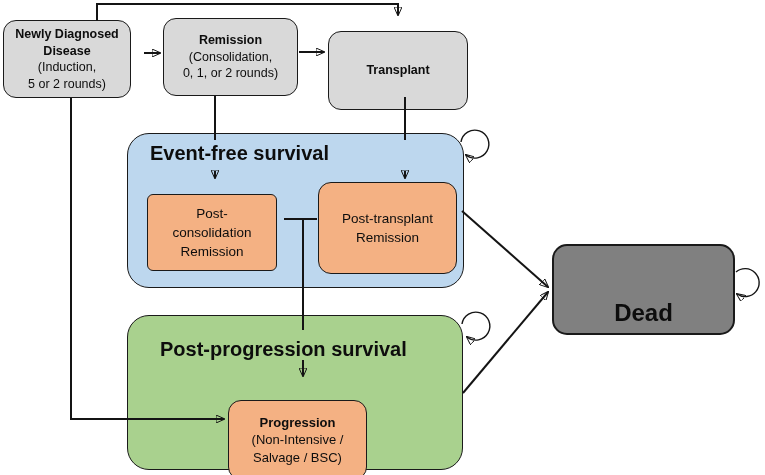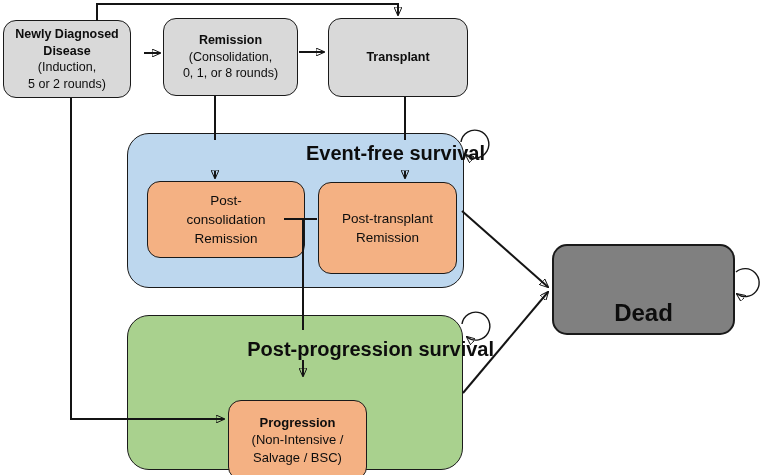--- a/index.html
+++ b/index.html
@@ -24,21 +24,21 @@
   }
   .gray-box{background:var(--box-gray,#d9d9d9);border-radius:13px;}
   .orange-box{background:var(--box-orange,#f4b183);border-radius:13px;}
   .container-blue{background:var(--container-blue,#bdd7ee);border-radius:22px;justify-content:flex-start;}
   .container-green{background:var(--container-green,#a9d18e);border-radius:22px;justify-content:flex-start;}
   .dead-box{background:var(--dead-gray,#808080);border-radius:15px;}
   .txt{white-space:pre-line;}
   .small{font-size:12.5px;line-height:1.32;}
   .mid{font-size:13.5px;line-height:1.42;}
   .bold{font-weight:bold;}
-  .container-title{font-size:20px;font-weight:bold;width:100%;text-align:right;margin-left:44px;}
+  .container-title{font-size:20px;font-weight:bold;width:100%;text-align:left;margin-left:44px;}
   .title-blue{margin-top:8px;}
   .title-green{margin-top:22px;padding-left:20px;}
   .dead-title{font-size:24px;font-weight:bold;margin-top:47px;}
   #overlay{
     position:absolute;left:0;top:0;width:765px;height:475px;
     z-index:5;pointer-events:none;
   }
   #overlay path{stroke:var(--line,#141414);fill:none;}
   .edge{stroke-width:2px;}
   .loop{stroke-width:1.4px;}
@@ -86,32 +86,32 @@
   <div class="node gray-box small" style="left:3px;top:20px;width:128px;height:78px;">
     <div class="txt bold">Newly Diagnosed
 Disease</div>
     <div class="txt">(Induction,
 5 or 2 rounds)</div>
   </div>
 
   <div class="node gray-box small" style="left:163px;top:18px;width:135px;height:78px;">
     <div class="txt bold">Remission</div>
     <div class="txt">(Consolidation,
-0, 1, or 8 rounds)</div>
+0, 1, or 2 rounds)</div>
   </div>
 
-  <div class="node gray-box small" style="left:328px;top:18px;width:140px;height:79px;">
+  <div class="node gray-box small" style="left:328px;top:31px;width:140px;height:79px;">
     <div class="txt bold">Transplant</div>
   </div>
 
   <div class="node container-blue" style="left:127px;top:133px;width:337px;height:155px;">
     <div class="container-title title-blue">Event-free survival</div>
   </div>
 
-  <div class="node orange-box mid" style="left:147px;top:181px;width:158px;height:77px;">
+  <div class="node orange-box mid" style="left:147px;top:194px;width:130px;height:77px;border-radius:6px;">
     <div class="txt">Post-
 consolidation
 Remission</div>
   </div>
 
   <div class="node orange-box mid" style="left:318px;top:182px;width:139px;height:92px;">
     <div class="txt">Post-transplant
 Remission</div>
   </div>
 

